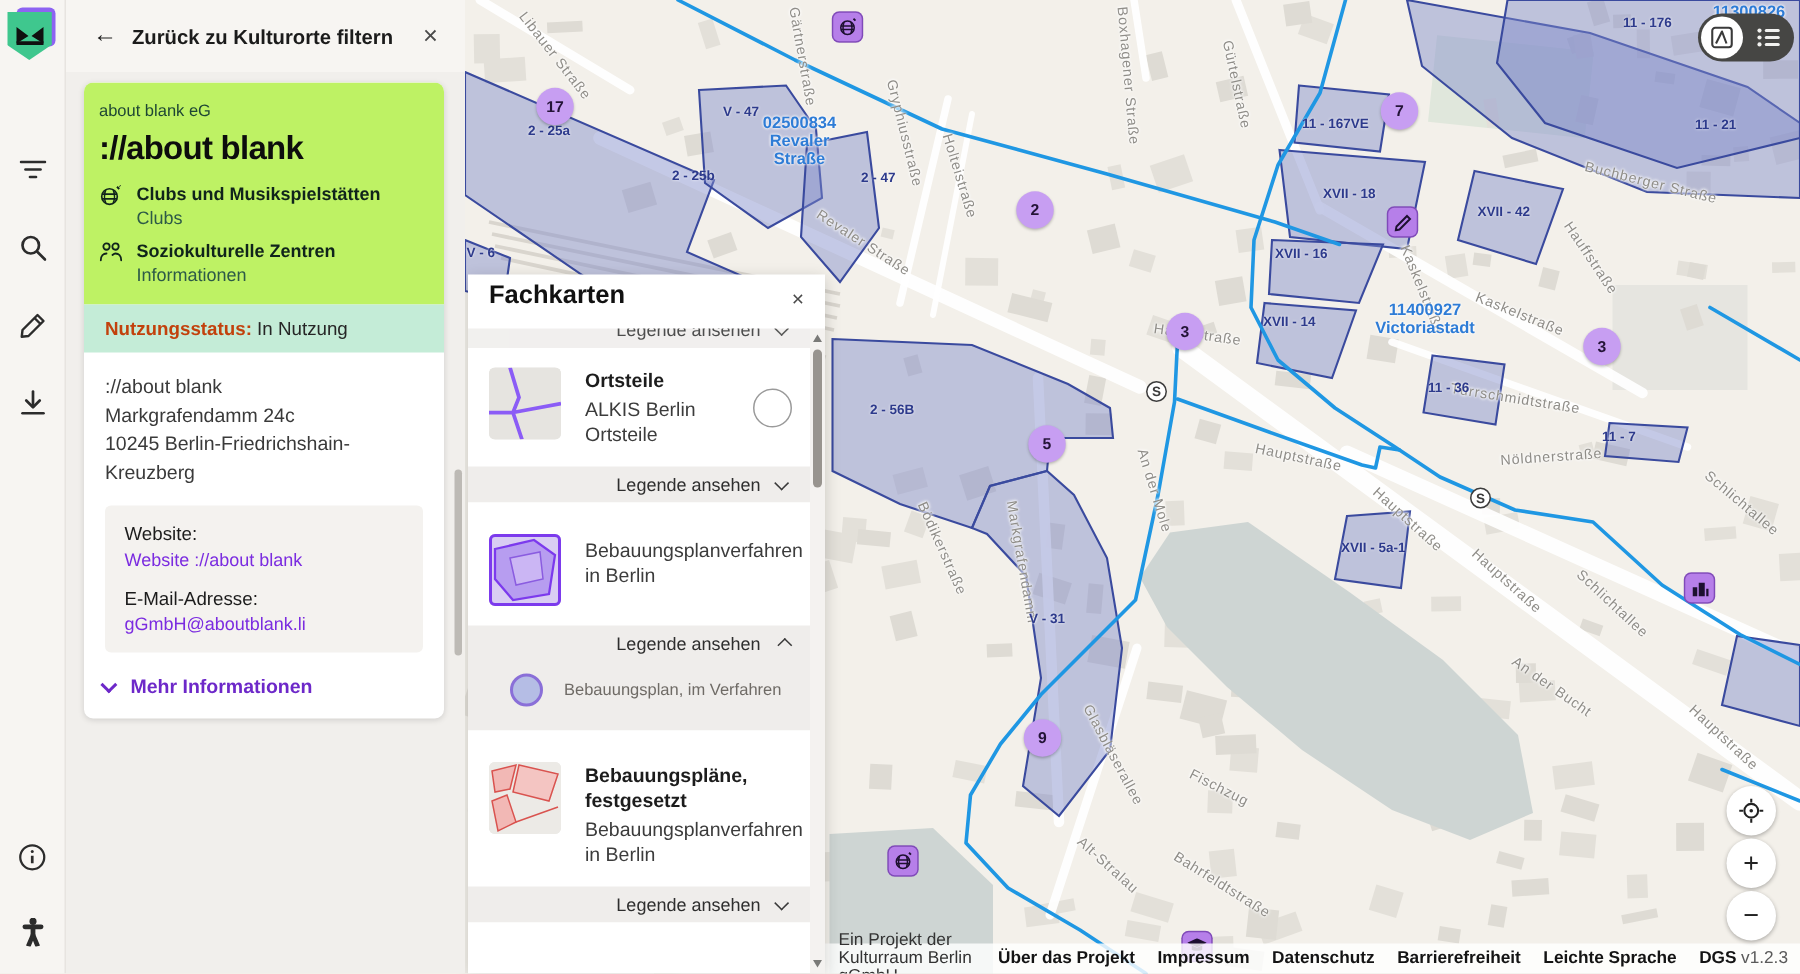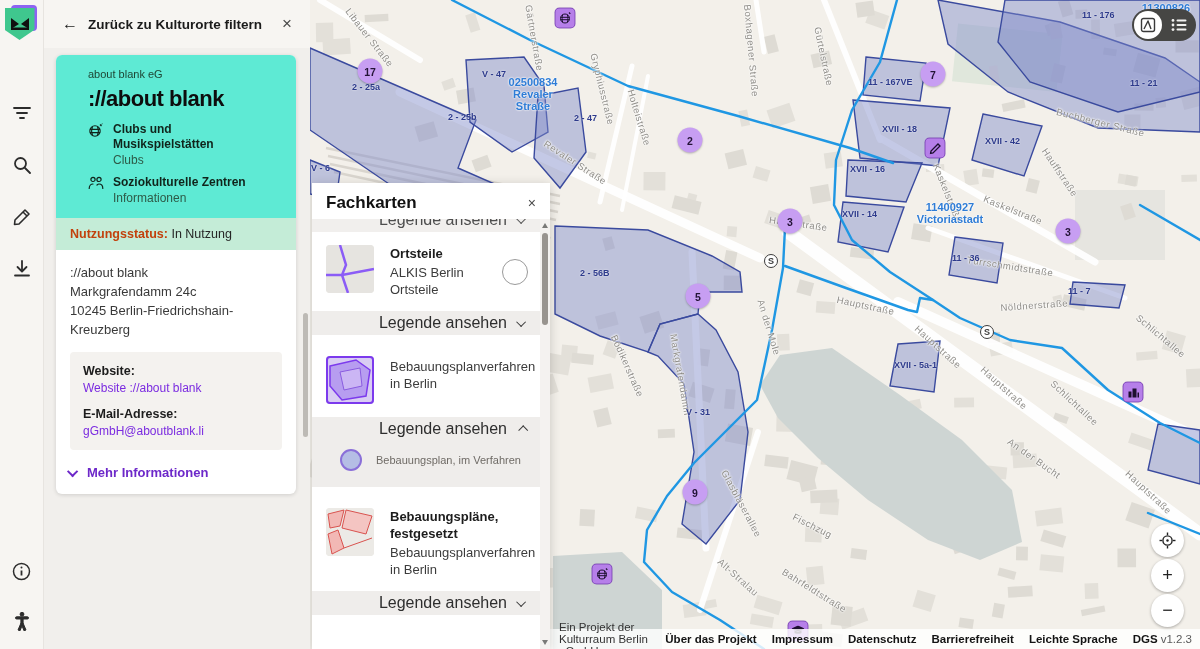--- a/index.html
+++ b/index.html
@@ -39,48 +39,48 @@
   #sidebar .grp-bottom { margin-top:auto; display:flex; flex-direction:column; gap:26px; margin-bottom:16px; align-items:center; }
 
   
   #detail-panel { position:absolute; left:44px; top:0; width:266px; height:649px; background:#f1efec; z-index:15; }
   #dp-header { height:48px; background:#f7f5f2; display:flex; align-items:center; padding:0 18px; }
   #dp-back { display:flex; align-items:center; gap:10px; font-size:13.5px; font-weight:bold; color:#1b1b1b; cursor:pointer; }
   #dp-back .arrow { font-size:16px; font-weight:normal; }
   #dp-close { margin-left:auto; font-size:17px; color:#4a4a4a; cursor:pointer; }
   #dp-card { position:absolute; left:12px; top:55px; width:240px; background:#fff; border-radius:6px;
      box-shadow:0 1px 4px rgba(0,0,0,.14); overflow:hidden; }
-  #dp-green { background:#5eead4; padding:13px 32px 12px; }
+  #dp-green { background:#bef264; padding:13px 10px 12px; }
   .dp-org { font-size:11px; color:#1e4634; margin-bottom:6px; }
   .dp-title { font-size:22px; font-weight:bold; letter-spacing:-.5px; color:#0d0d0d; margin-bottom:10px; }
   .cat-row { display:flex; gap:9px; margin-top:7px; }
   .cat-icon { width:16px; flex:none; padding-top:1px; }
   .cat-label { font-size:12px; font-weight:bold; color:#10241b; line-height:15px; }
   .cat-sub { font-size:12px; color:#2d5a47; line-height:16px; }
   #dp-status { background:#c4ecd7; padding:9px 14px; font-size:12.5px; color:#262626; }
   #dp-status b { color:#c2410c; }
   #dp-body { padding:13px 14px 14px; }
   .addr-line { font-size:13px; color:#3a3a3a; line-height:19px; }
   #dp-contact { background:#f4f2ef; border-radius:4px; margin-top:13px; padding:12px 13px; }
-  .contact-label { font-size:12.5px; font-weight:bold; color:#1c1c1c; }
+  .contact-label { font-size:12.5px; font-weight:normal; color:#1c1c1c; }
   .contact-link { font-size:12px; color:#7b2ce0; margin:3px 0 12px; cursor:pointer; }
   .contact-link:last-child { margin-bottom:0; }
   #dp-more { display:flex; align-items:center; gap:9px; margin-top:15px; color:#6d28c9; font-size:13px; font-weight:bold; cursor:pointer; }
   .chev { width:8px; height:8px; border-left:2px solid #6d28c9; border-bottom:2px solid #6d28c9; transform:rotate(-45deg) translateY(-2px); }
   #dp-scrollthumb { position:absolute; right:2px; top:313px; width:5px; height:124px; border-radius:3px; background:#bdbab5; }
 
   
   #fk { position:absolute; left:312px; top:183px; width:238px; height:466px; background:#fff; z-index:14;
      box-shadow:0 2px 10px rgba(0,0,0,.18); }
-  #fk-header { height:36px; display:flex; align-items:center; padding:4px 14px 0; }
+  #fk-header { height:36px; display:flex; align-items:flex-end; padding:4px 14px 12px; }
   #fk-title { font-size:17px; font-weight:bold; color:#111; }
   #fk-close { margin-left:auto; font-size:14px; color:#4a4a4a; cursor:pointer; }
   #fk-scroll { position:absolute; top:36px; left:0; right:10px; bottom:0; overflow:hidden; }
   .fk-bar { background:#efedeb; height:24px; display:flex; align-items:center; justify-content:flex-end;
-     padding-right:14px; gap:12px; font-size:16px; color:#2e2e2e; cursor:pointer; }
+     padding-right:14px; gap:12px; font-size:12px; color:#2e2e2e; cursor:pointer; }
   .fk-bar .chev2 { width:7px; height:7px; border-left:1.5px solid #3a3a3a; border-bottom:1.5px solid #3a3a3a;
      transform:rotate(-45deg) translateY(-2px); }
   .fk-bar.open .chev2 { transform:rotate(135deg) translateY(-1px); }
   .fk-bar.cut { margin-top:-11px; opacity:.85; }
   .fk-card { display:flex; padding:13px 12px 13px 14px; background:#fff; }
   .fk-thumb { width:48px; height:48px; flex:none; border-radius:4px; overflow:hidden; background:#e8e6e2; }
   .fk-thumb.sel { outline:2px solid #7c3aed; outline-offset:-2px; }
   .fk-text { flex:1; padding:0 8px 0 16px; }
   .fk-card-title { font-size:13px; font-weight:bold; color:#1c1c1c; line-height:17px; }
   .fk-card.selected .fk-card-title { color:#6d28c9; }

